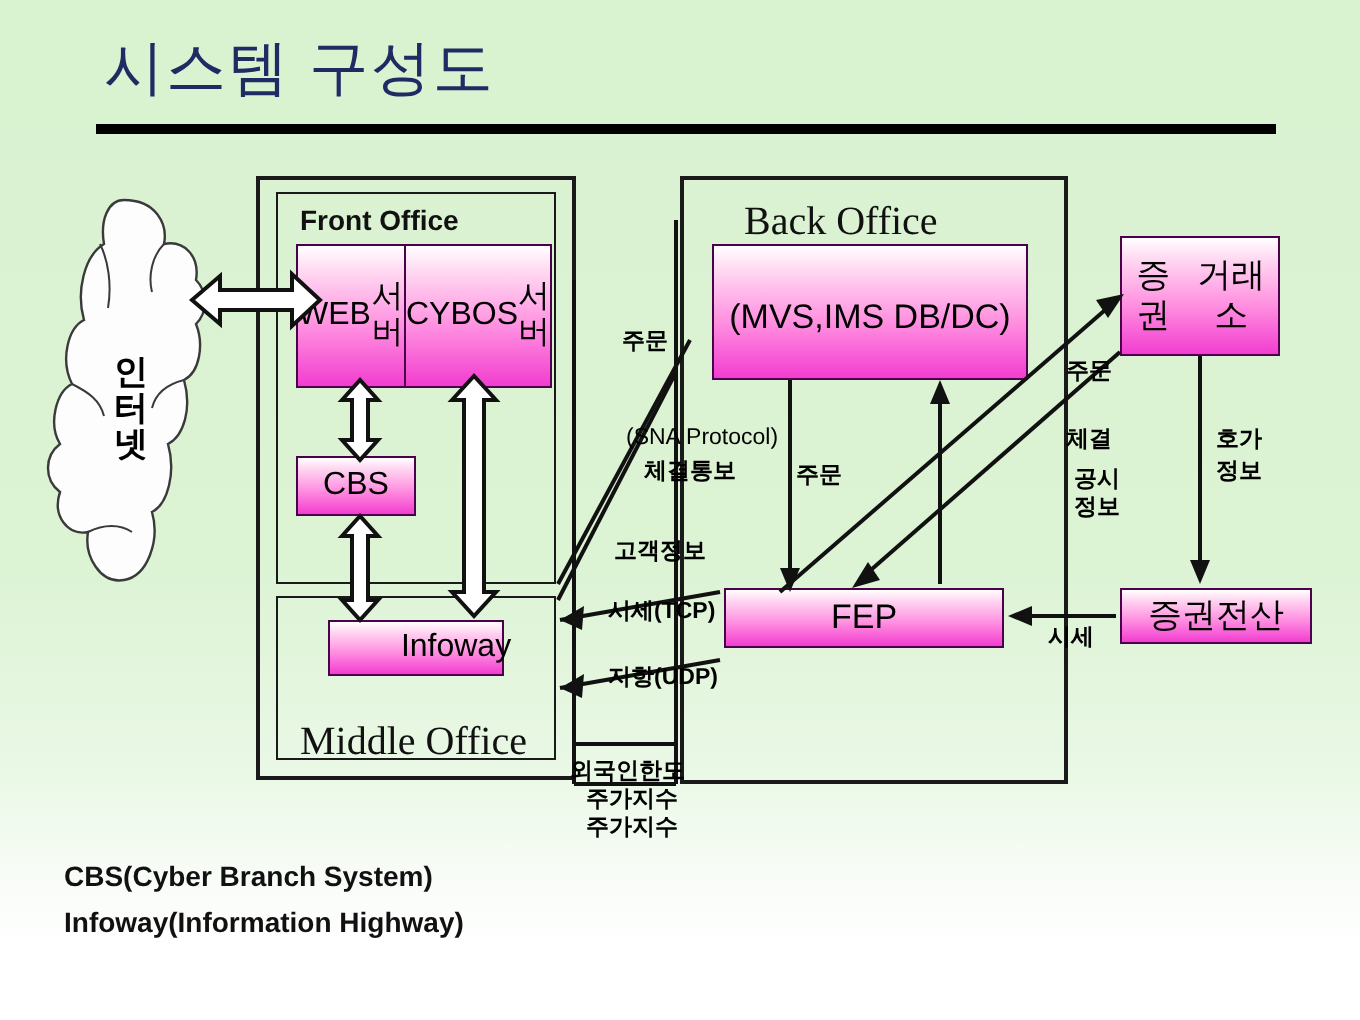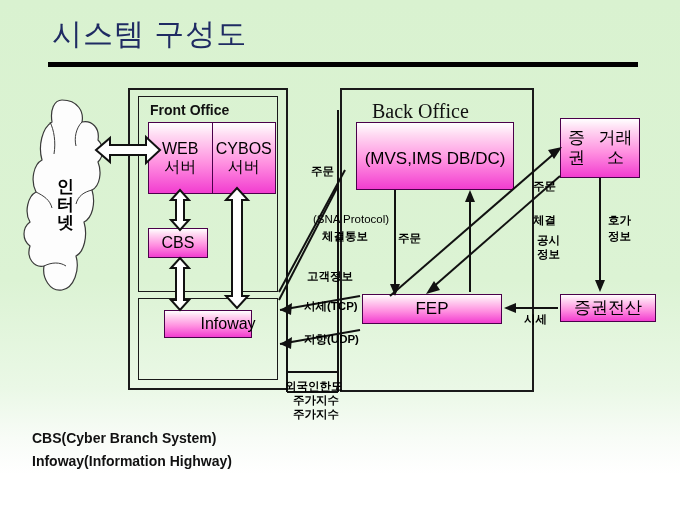--- a/index.html
+++ b/index.html
@@ -35,21 +35,21 @@
     border:1px solid #4a004a;
     background:linear-gradient(to bottom,#ffffff 0%,#ffd9f2 18%,#ff8fe0 58%,#f23dd0 100%);
     display:flex;align-items:center;justify-content:center;
     text-align:center;color:#000;line-height:1.15;
     box-sizing:border-box;
   }
   .pbox .l1{display:block;}
   .pbox.med{font-size:16px;}
   .pbox.big{font-size:17px;}
   .split-col{
-    flex:1;display:flex;flex-direction:column;align-items:center;justify-content:center;
+    flex:1;display:flex;align-items:center;justify-content:center;
     height:100%;
   }
   .split-div{width:1px;background:#4a004a;height:100%;}
   
   .cloudtxt{
     font-size:17px;font-weight:bold;color:#000;
     writing-mode:vertical-rl;text-orientation:upright;
     letter-spacing:1px;
   }
   
@@ -90,20 +90,21 @@
   </div>
 
   <div class="abs pbox med" style="left:148px;top:228px;width:60px;height:30px;">
     <span>CBS</span>
   </div>
 
   <div class="abs frame-thin" style="left:138px;top:298px;width:138px;height:80px;"></div>
   <div class="abs pbox med" style="left:164px;top:310px;width:88px;height:28px;padding-left:40px;">
     <span>Infoway</span>
   </div>
+  <div class="abs frame-label plain" style="left:150px;top:360px;">Middle Office</div>
 
   <div class="abs frame" style="left:340px;top:88px;width:190px;height:300px;"></div>
   <div class="abs frame-label plain" style="left:372px;top:100px;">Back Office</div>
 
   <div class="abs pbox big" style="left:356px;top:122px;width:158px;height:68px;flex-direction:column;">
     <span style="margin-top:6px">(MVS,IMS DB/DC)</span>
   </div>
 
   <div class="abs pbox big" style="left:362px;top:294px;width:140px;height:30px;">
     <span>FEP</span>

